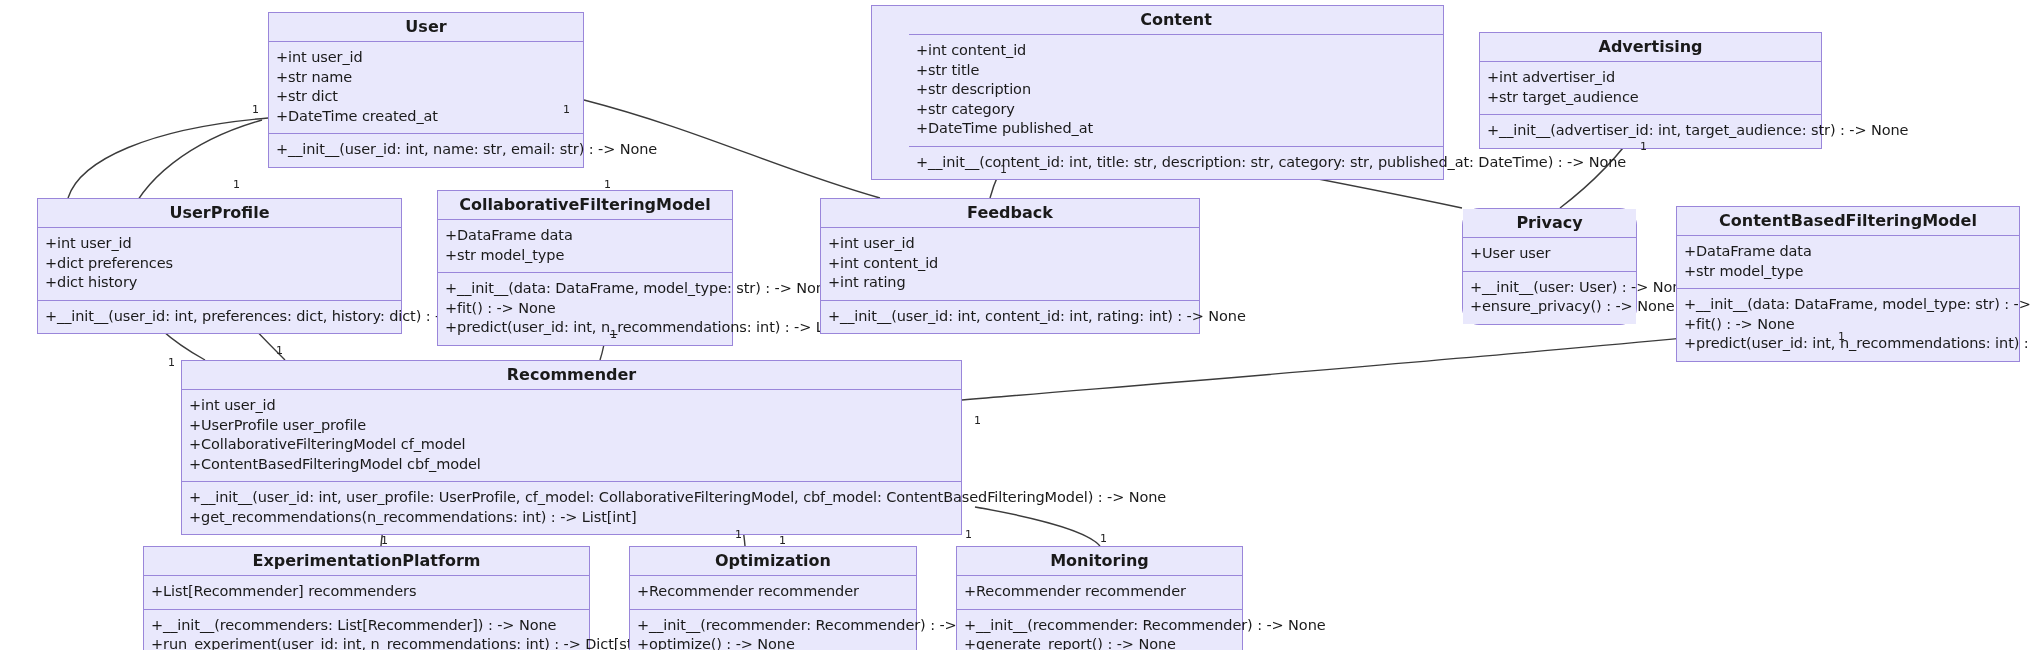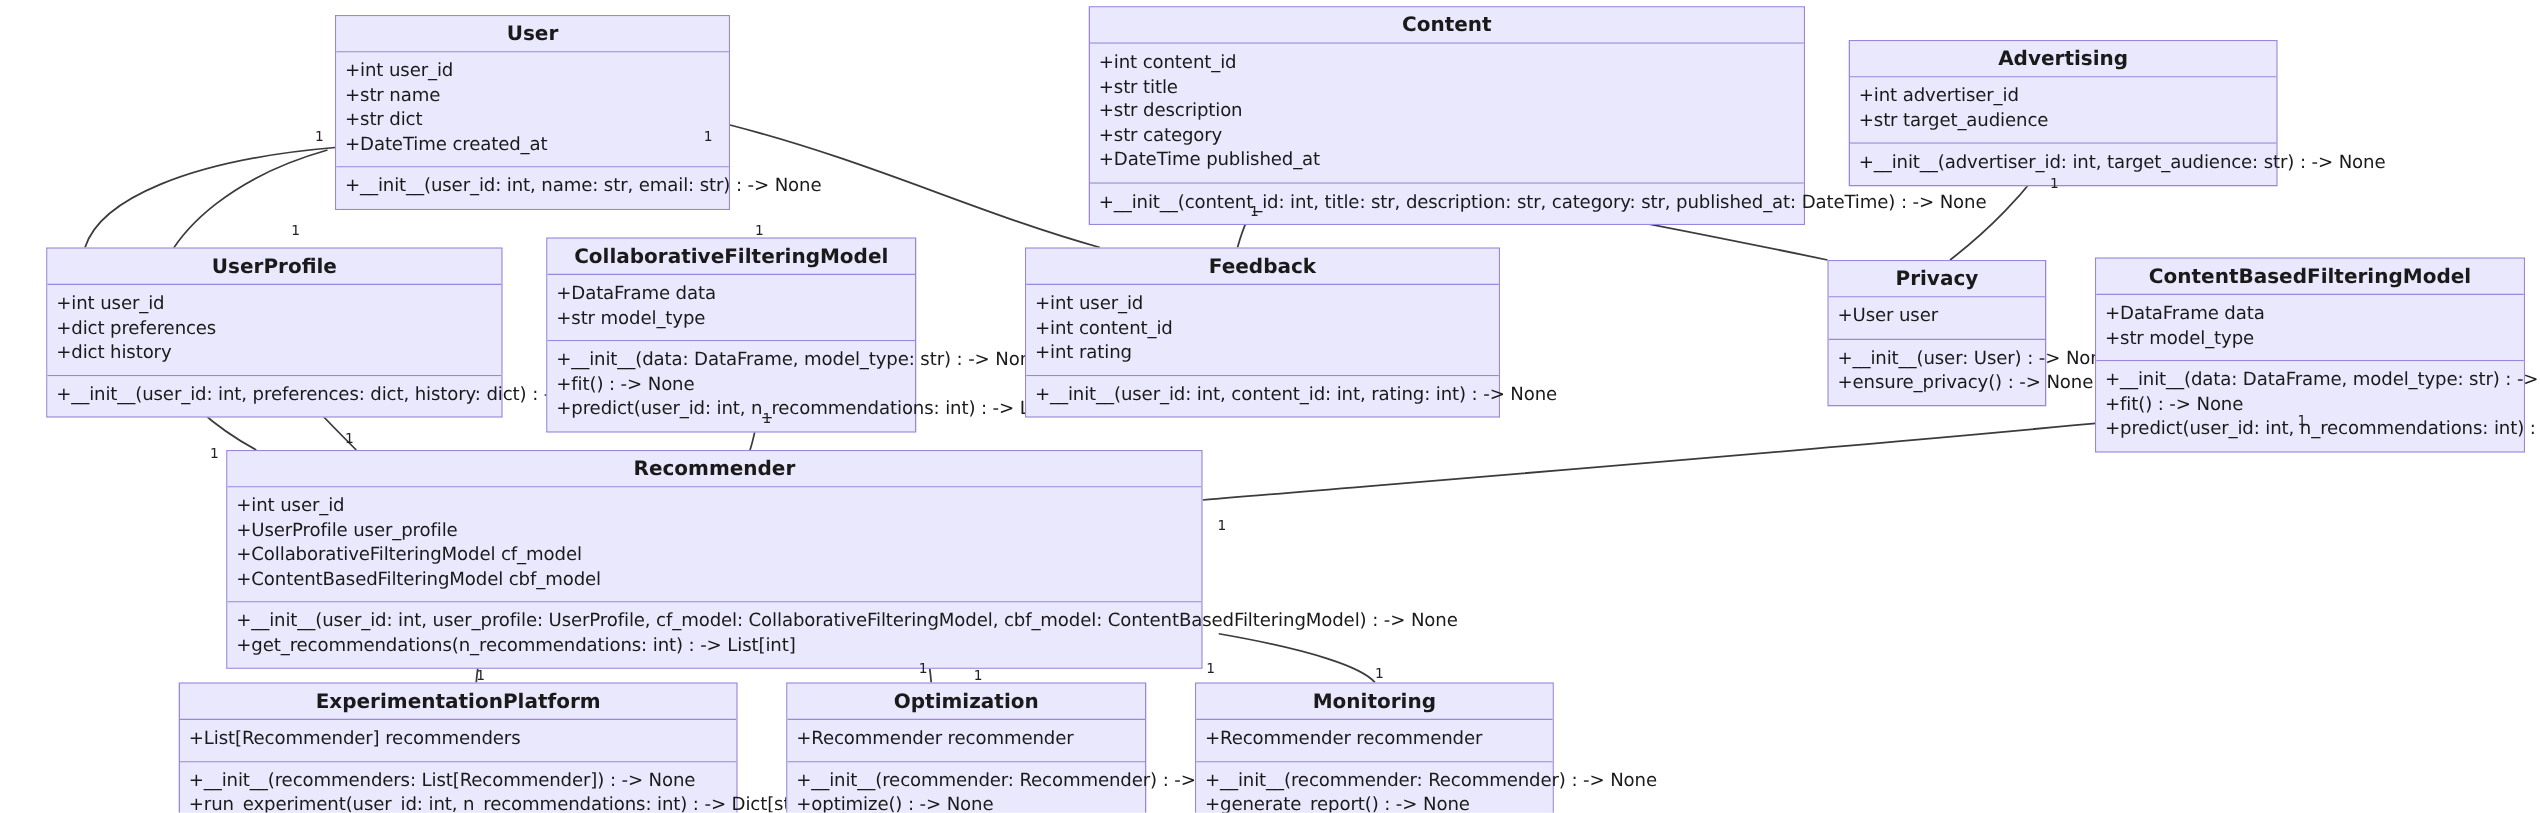--- a/index.html
+++ b/index.html
@@ -108,21 +108,21 @@
         <div class="uml-section attrs">
           <div class="uml-row">+int user_id</div>
           <div class="uml-row">+str name</div>
           <div class="uml-row">+str dict</div>
           <div class="uml-row">+DateTime created_at</div>
         </div>
         <div class="uml-section methods">
           <div class="uml-row">+__init__(user_id: int, name: str, email: str) : -&gt; None</div>
         </div>
       </div>
-      <div class="uml-class" style="left: 871px; top: 5px; width: 573px; min-height: 148px;">
+      <div class="uml-class" style="left: 871px; top: 5px; width: 573px; min-height: 148px; padding-left: 37px;">
         <div class="uml-title">Content</div>
         <div class="uml-section attrs">
           <div class="uml-row">+int content_id</div>
           <div class="uml-row">+str title</div>
           <div class="uml-row">+str description</div>
           <div class="uml-row">+str category</div>
           <div class="uml-row">+DateTime published_at</div>
         </div>
         <div class="uml-section methods">
           <div class="uml-row">+__init__(content_id: int, title: str, description: str, category: str, published_at: DateTime) : -&gt; None</div>
@@ -165,21 +165,21 @@
         <div class="uml-title">Feedback</div>
         <div class="uml-section attrs">
           <div class="uml-row">+int user_id</div>
           <div class="uml-row">+int content_id</div>
           <div class="uml-row">+int rating</div>
         </div>
         <div class="uml-section methods">
           <div class="uml-row">+__init__(user_id: int, content_id: int, rating: int) : -&gt; None</div>
         </div>
       </div>
-      <div class="uml-class" style="left: 1462px; top: 208px; width: 175px; min-height: 97px;">
+      <div class="uml-class" style="left: 1462px; top: 208px; width: 175px; min-height: 97px; border-radius: 17px;">
         <div class="uml-title">Privacy</div>
         <div class="uml-section attrs">
           <div class="uml-row">+User user</div>
         </div>
         <div class="uml-section methods">
           <div class="uml-row">+__init__(user: User) : -&gt; None</div>
           <div class="uml-row">+ensure_privacy() : -&gt; None</div>
         </div>
       </div>
       <div class="uml-class" style="left: 1676px; top: 190px; width: 344px; min-height: 131px; margin-top: 16px;">

